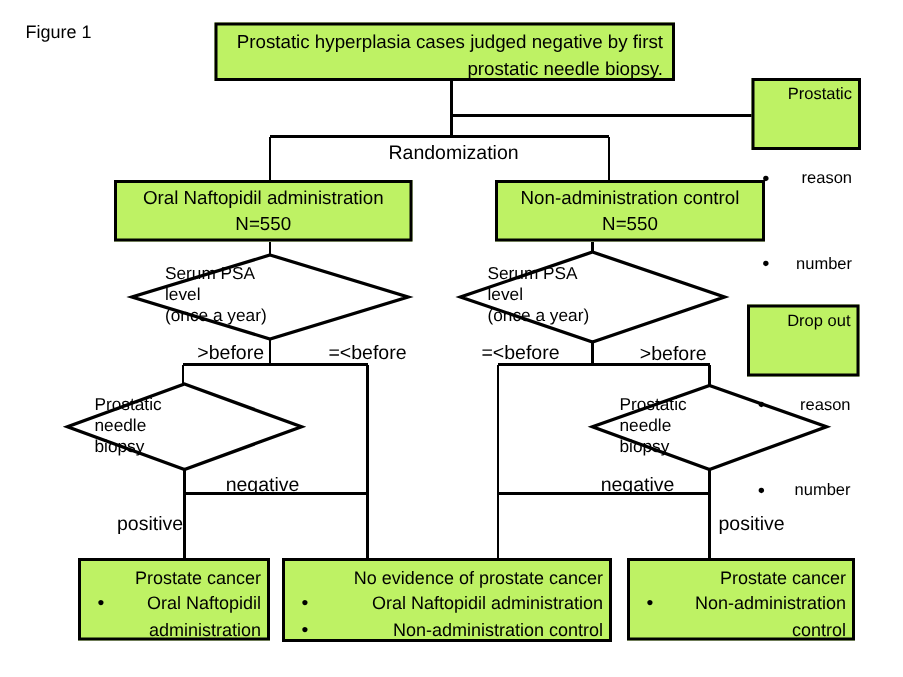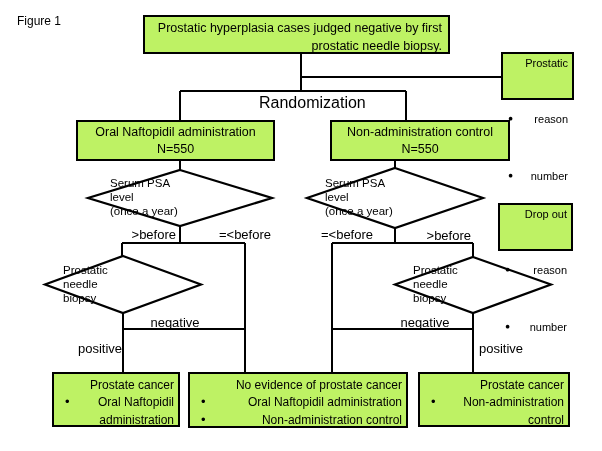--- a/index.html
+++ b/index.html
@@ -10,21 +10,21 @@
   .node { border:2px solid #000; background:#bef264; }
   .figure-label { font-size:12px; }
   .topbox { font-size:12.5px; line-height:1.45; padding:2px 6px; }
   .armbox { display:flex; flex-direction:column; align-items:center; justify-content:center;
             font-size:12.5px; line-height:1.3; text-align:center; }
   .legend { font-size:11px; line-height:1.3; padding:2px 4px 1px 4px; }
   .legend-item { position:relative; padding-left:17px;margin-top:42px; }
   .legend-item::before { content:"●"; position:absolute; left:1px; top:1px; font-size:8.5px; }
   .diamond-label { font-size:11.5px; line-height:1.2; text-align:left; }
   .edge-label { font-size:13px; white-space:nowrap; }
-  .rand-label { font-size:16px; }
+  .rand-label { font-size:13px; }
   .outbox { font-size:12px; line-height:1.45; padding:3px 4px 2px 5px; }
   .bullet-item { position:relative; padding-left:20px; }
   .bullet-item::before { content:"•"; position:absolute; left:6px; top:-1px; font-size:13px; }
   .ta-r { text-align:right; }
   .ta-c { text-align:center; }
 </style>
 </head>
 <body>
 
 <div class="canvas">

